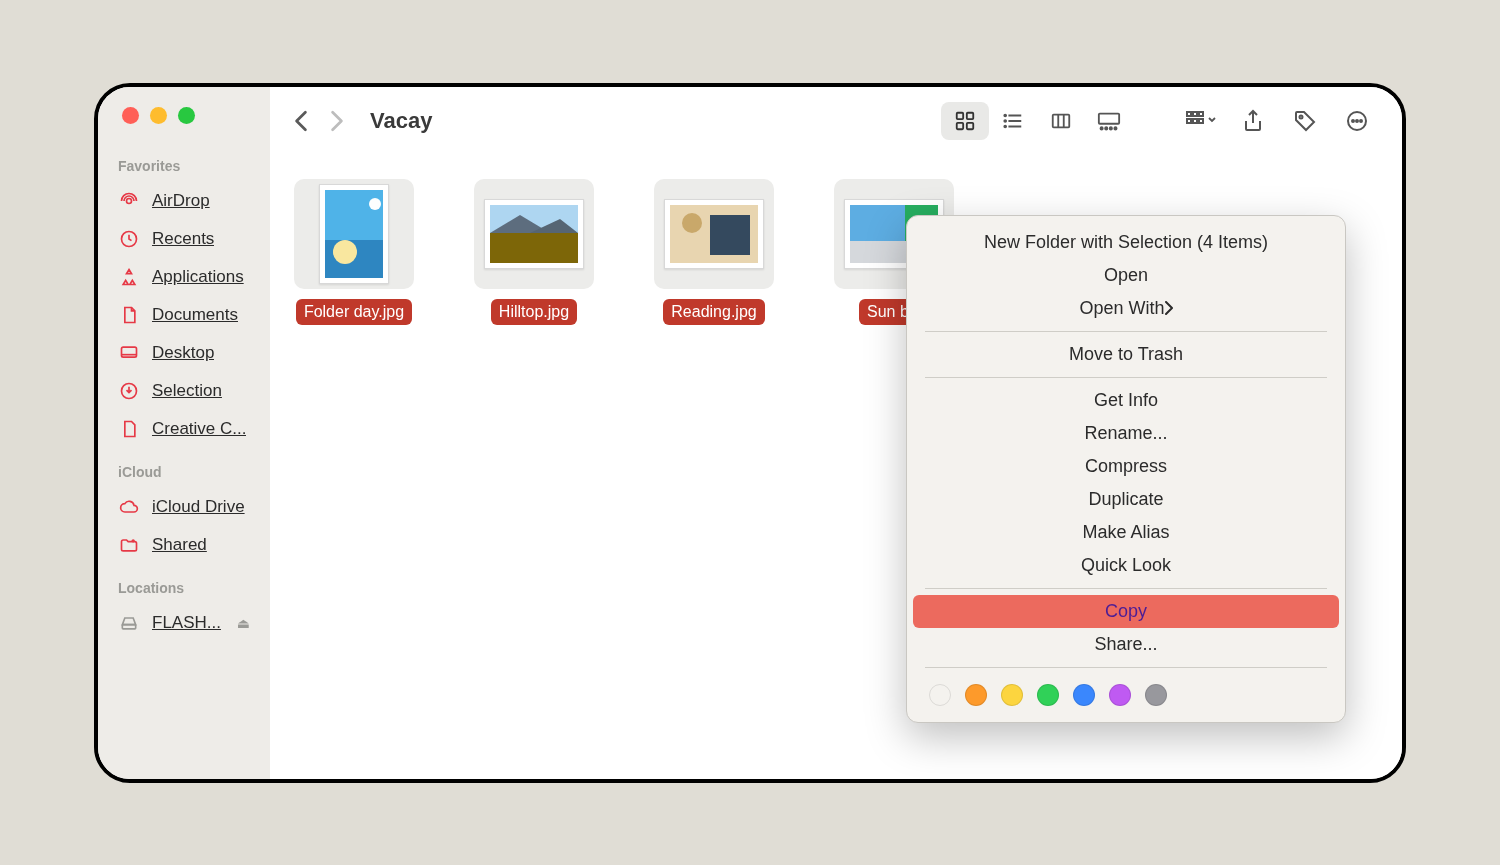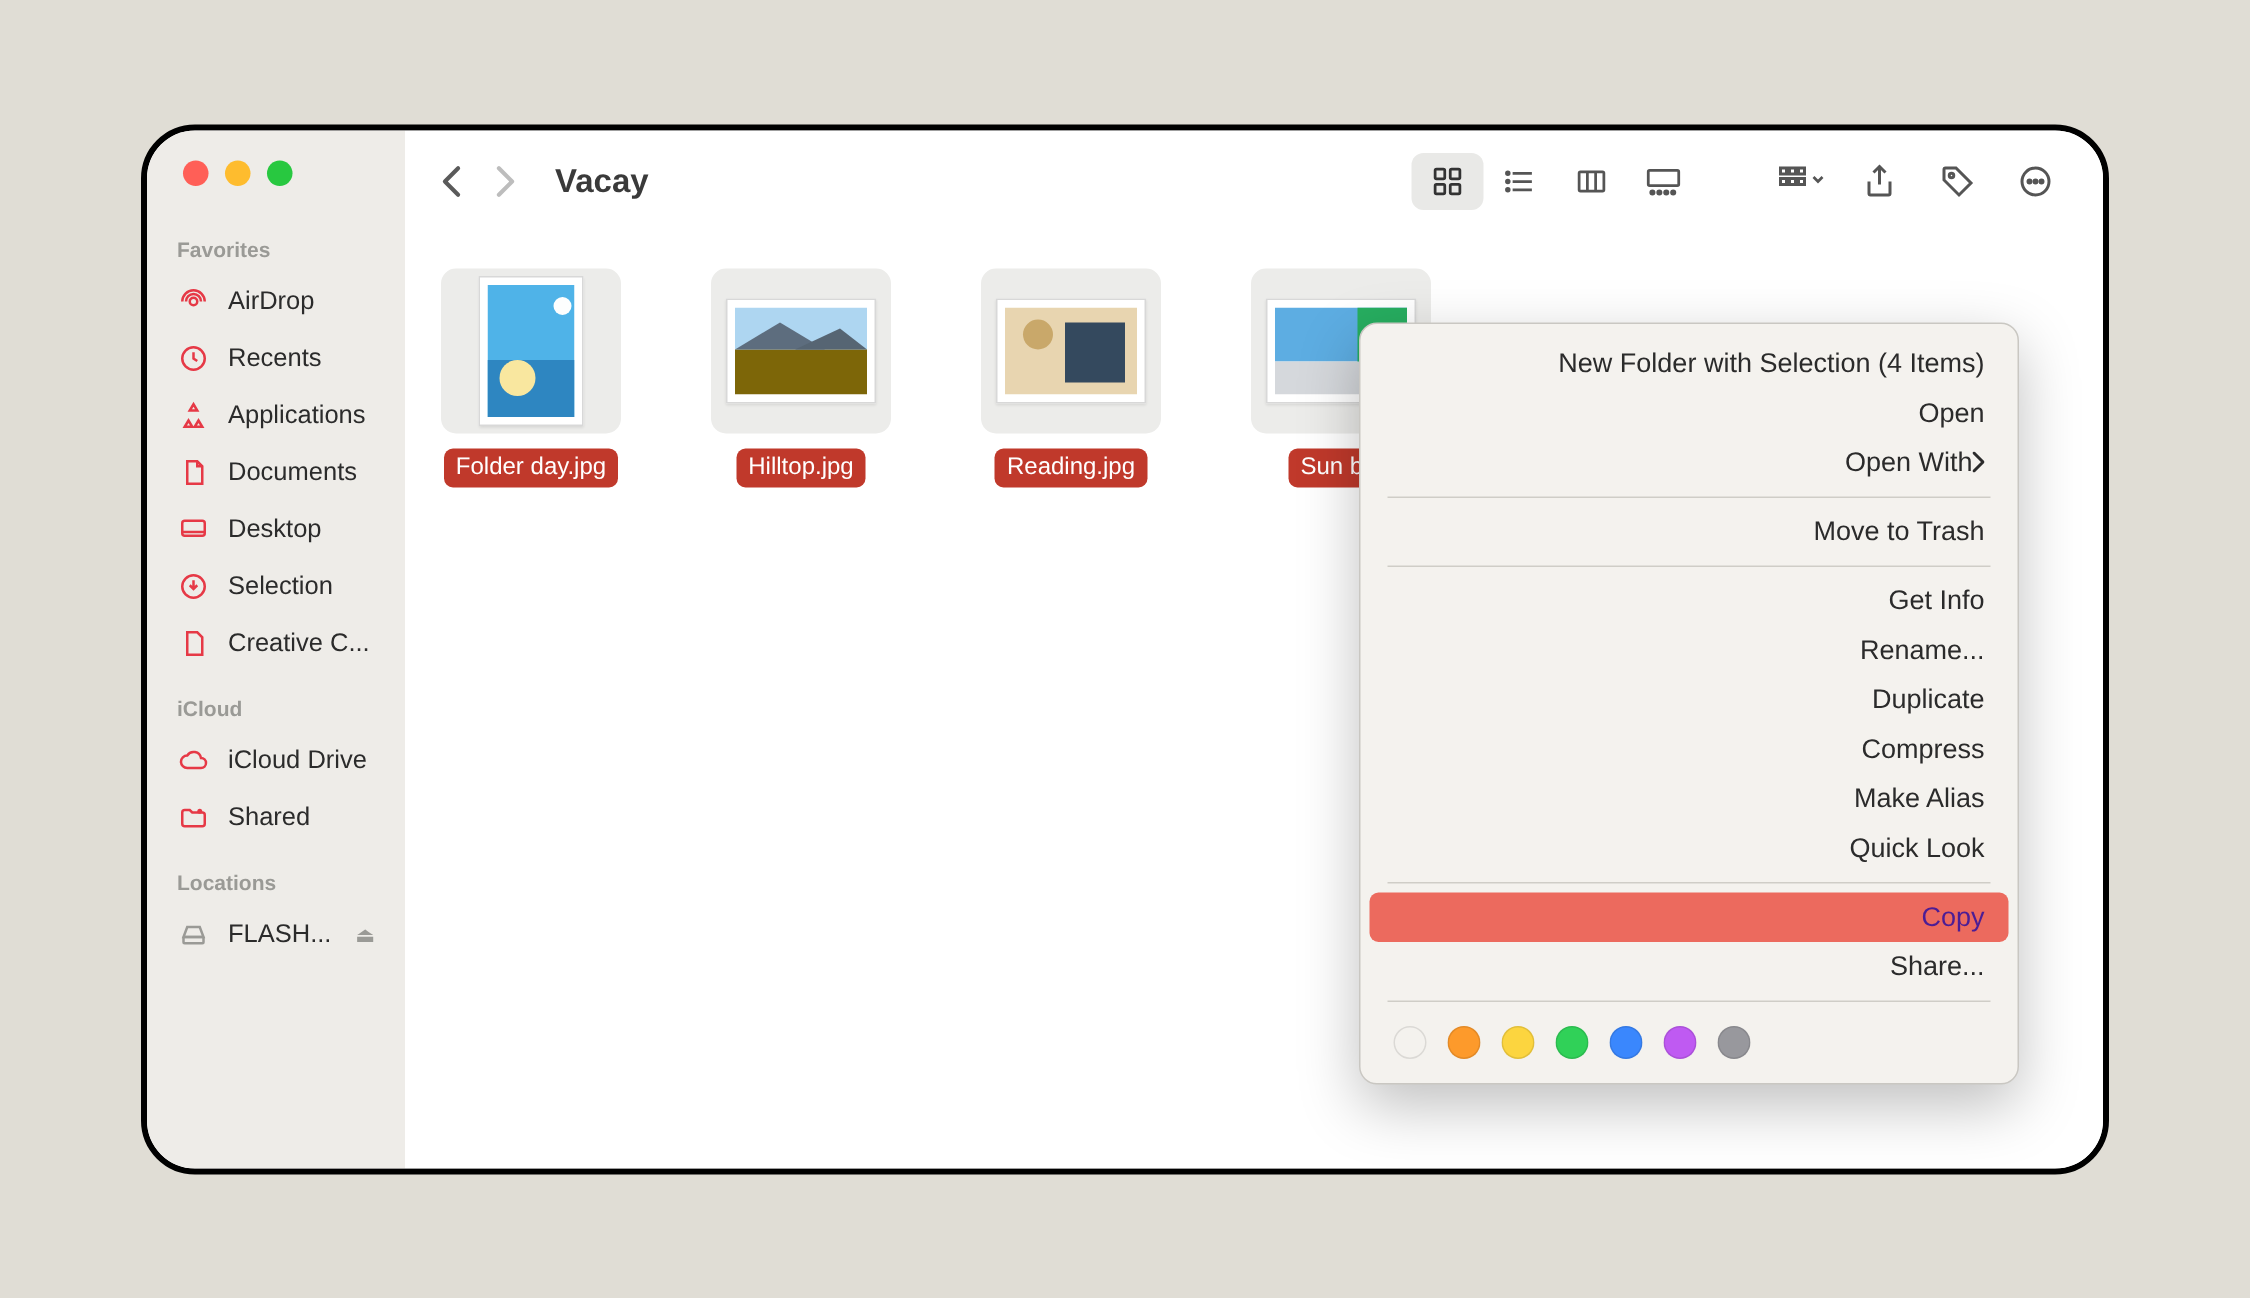--- a/index.html
+++ b/index.html
@@ -60,20 +60,21 @@
     height: 22px;
     color: #e63946;
     display: flex;
     align-items: center;
     justify-content: center;
     flex-shrink: 0;
   }
   .sidebar-item .lbl {
     overflow: hidden;
     text-overflow: ellipsis;
+    text-decoration: underline;
   }
   .eject {
     margin-left: auto;
     color: #9a9a96;
     font-size: 14px;
   }
   .main {
     flex: 1;
     display: flex;
     flex-direction: column;
@@ -157,21 +158,21 @@
     padding: 10px 6px 14px;
     z-index: 50;
   }
   .cm-item {
     padding: 6px 16px;
     font-size: 18px;
     color: #2b2b2b;
     border-radius: 6px;
     display: flex;
     align-items: center;
-    justify-content: flex-end;
+    justify-content: center;
   }
   .cm-item.hl {
     background: #ec6a5e;
     color: #4c1d95;
     font-weight: 400;
   }
   .cm-divider {
     height: 1px;
     background: #cfcdc7;
     margin: 6px 12px;
@@ -462,24 +463,24 @@
         <span>Move to Trash</span>
       </div>
     <div class="cm-divider"></div>
     <div class="cm-item">
         <span>Get Info</span>
       </div>
     <div class="cm-item">
         <span>Rename...</span>
       </div>
     <div class="cm-item">
+        <span>Compress</span>
+      </div>
+    <div class="cm-item">
         <span>Duplicate</span>
-      </div>
-    <div class="cm-item">
-        <span>Compress</span>
       </div>
     <div class="cm-item">
         <span>Make Alias</span>
       </div>
     <div class="cm-item">
         <span>Quick Look</span>
       </div>
     <div class="cm-divider"></div>
     <div class="cm-item hl">
         <span>Copy</span>

